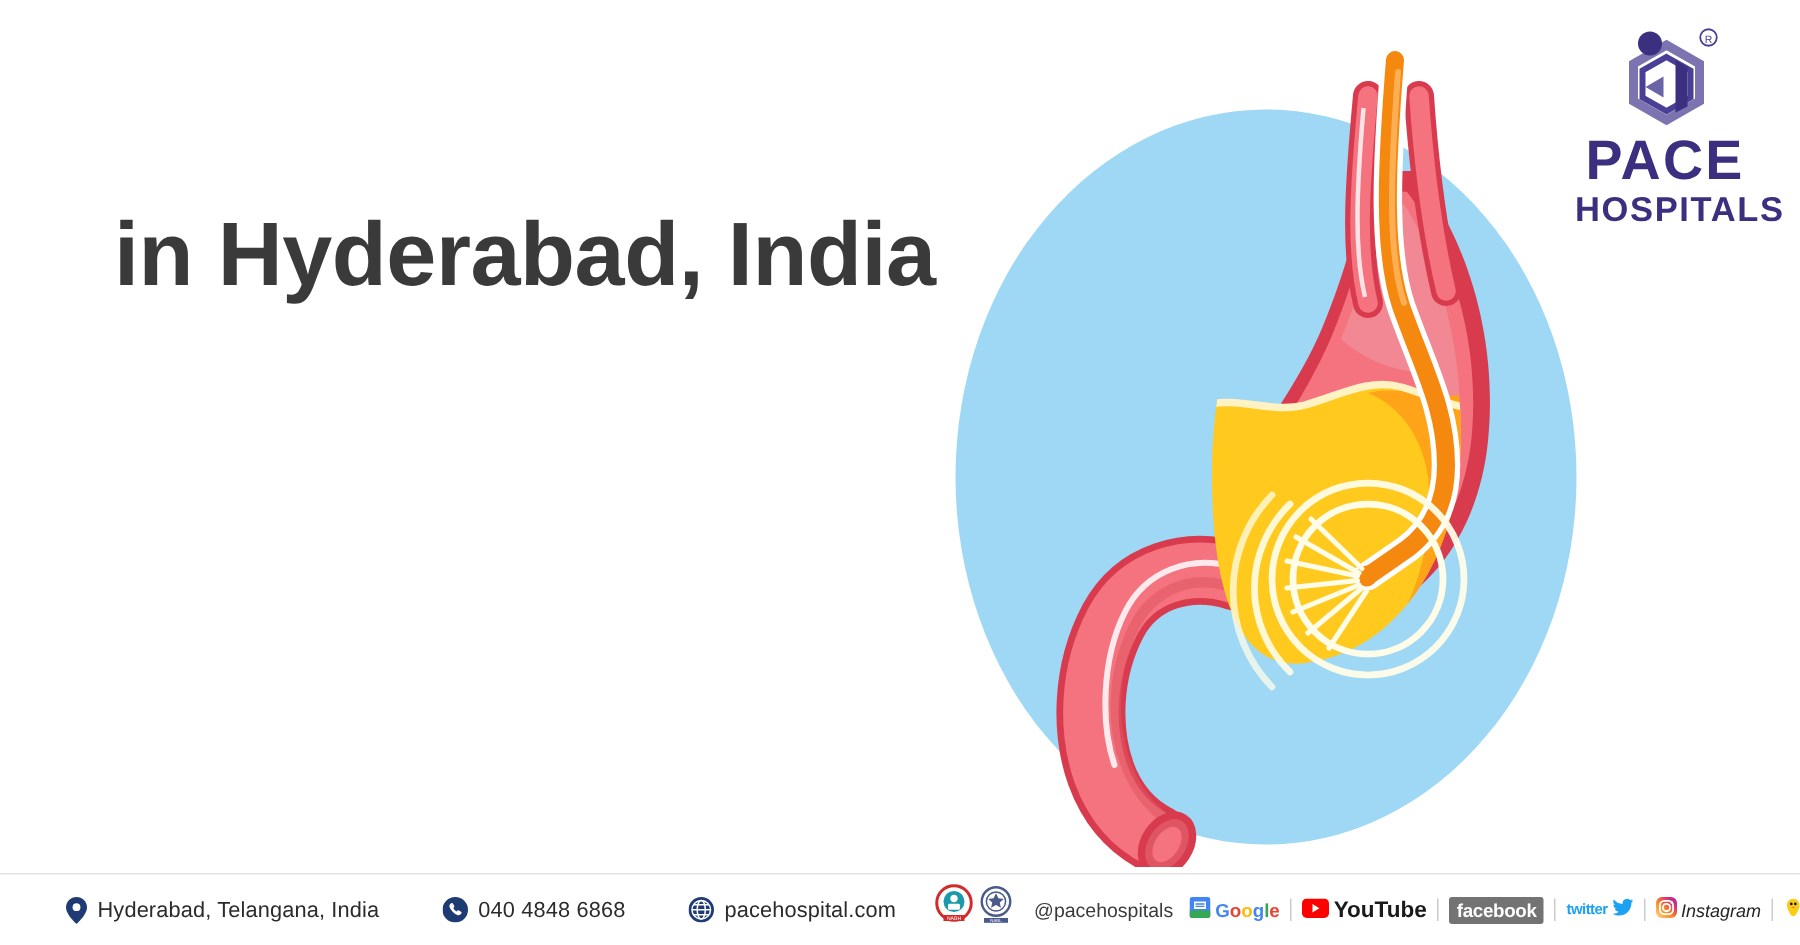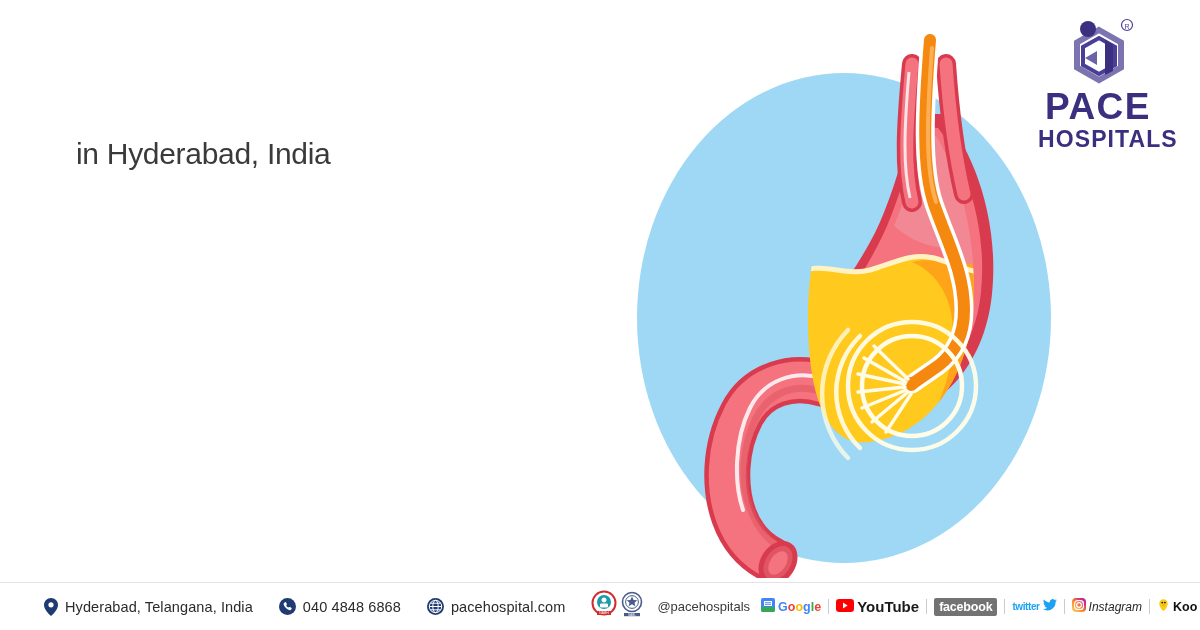--- a/index.html
+++ b/index.html
@@ -24,30 +24,30 @@
     letter-spacing:-1px;
     margin:0;
     white-space:nowrap;
     font-family:"Liberation Sans","DejaVu Sans",sans-serif;
   }
   .headline .hl-line{display:block;}
   .subhead{
     margin:0;
     margin-top:30px;
     color:#3A3A3A;
-    font-weight:400;
-    font-size:30px;
+    font-weight:700;
+    font-size:60px;
     line-height:1.05;
     letter-spacing:-0.3px;
     white-space:nowrap;
   }
 
   
   .logo{
-    position:absolute;right:42px;top:16px;width:120px;text-align:center;
+    position:absolute;right:30px;top:16px;width:120px;text-align:center;
   }
   .logo-mark{position:relative;height:70px;width:120px;}
   .logo-mark svg{position:absolute;left:50%;top:0;transform:translateX(-50%);}
   .logo-word{
     color:#3B2F80;font-weight:700;font-size:37px;letter-spacing:1.5px;
     line-height:1;margin-top:2px;
   }
   .logo-sub{
     color:#3B2F80;font-weight:700;font-size:23px;letter-spacing:1.1px;
     line-height:1;margin-top:3px;
@@ -58,21 +58,21 @@
     position:absolute;left:612px;top:18px;width:460px;height:560px;
   }
   .illustration svg{display:block;width:100%;height:100%;}
 
   
   .footer{
     position:absolute;left:0;bottom:0;width:1200px;height:47px;
     background:#FFFFFF;border-top:1.5px solid #E2E3E5;
     display:flex;align-items:center;
   }
-  .footer-left{display:flex;padding-left:44px;gap:26px;}
+  .footer-left{display:flex;padding-left:44px;gap:42px;}
   .f-item{display:flex;align-items:center;gap:7px;white-space:nowrap;}
   .f-item .f-txt{font-size:14.5px;color:#2B2B2B;font-weight:400;letter-spacing:0.1px;}
   .f-ico{display:flex;align-items:center;justify-content:center;flex:none;}
 
   .footer-right{display:flex;align-items:center;gap:7px;margin-left:26px;}
   .seals{display:flex;align-items:center;gap:4px;margin-right:7px;}
   .handle{font-size:13px;color:#3A3A3A;margin-right:4px;white-space:nowrap;}
 
   .badge{
     display:flex;align-items:center;gap:3px;white-space:nowrap;

